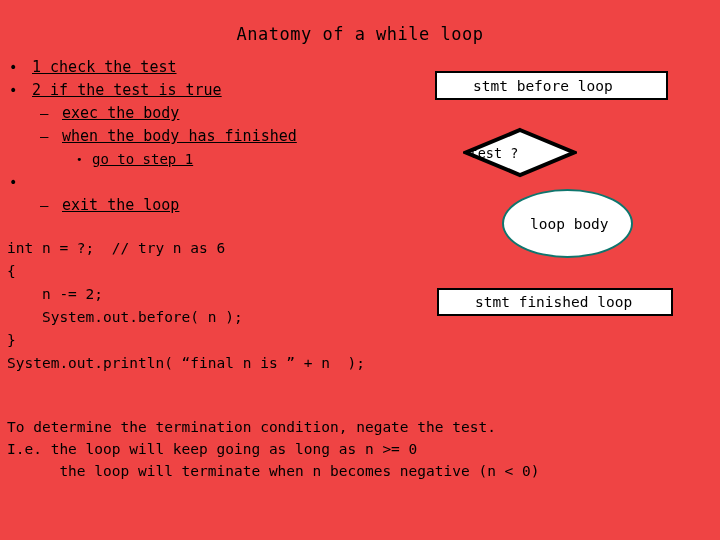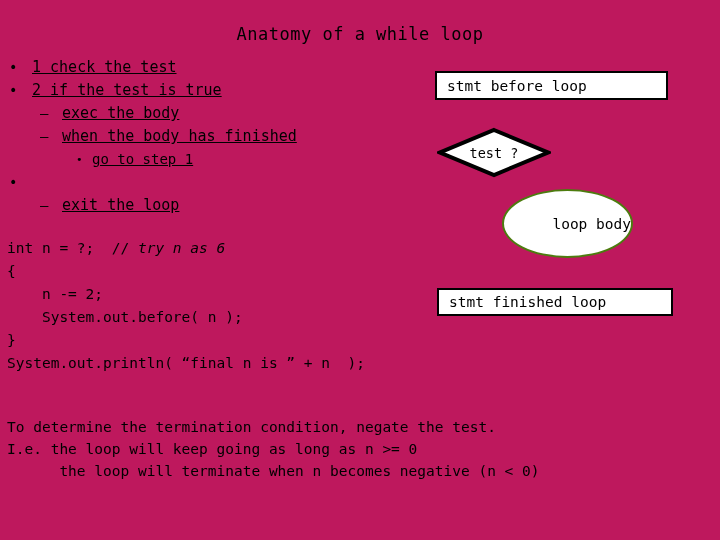--- a/index.html
+++ b/index.html
@@ -4,21 +4,21 @@
 <style>
   html, body {
     margin: 0;
     padding: 0;
     background: #ffffff;
   }
   #slide {
     position: relative;
     width: 720px;
     height: 540px;
-    background: #be185d;
+    background: #ef4444;
     overflow: hidden;
     font-family: "DejaVu Sans Mono", "Liberation Mono", monospace;
     color: #000000;
   }
 
   
   #slide-title {
     position: absolute;
     left: 0;
     top: 24px;
@@ -71,21 +71,20 @@
     top: 237px;
     width: 430px;
   }
   .code-line {
     height: 23px;
     line-height: 23px;
     font-size: 14.5px;
     white-space: pre;
   }
   .code-comment {
-    font-style: italic;
   }
 
   
   #prose-block {
     position: absolute;
     left: 7px;
     top: 416px;
     width: 640px;
   }
   .prose-line {
@@ -97,21 +96,21 @@
 
   
   #flowchart {
     position: absolute;
     left: 0;
     top: 0;
     width: 720px;
     height: 540px;
     pointer-events: none;
   }
-  .fc-shape { pointer-events: auto; }
+  .fc-shape { pointer-events: auto; padding-left: 26px; }
 
   .fc-box {
     position: absolute;
     border: 2px solid #000000;
     background: #ffffff;
     box-sizing: border-box;
     display: flex;
     align-items: center;
   }
   .fc-box > .fc-label {
@@ -152,27 +151,27 @@
     font-size: 13.5px;
     white-space: pre;
   }
 
   #loop-body-ellipse {
     position: absolute;
     left: 502px;
     top: 189px;
     width: 131px;
     height: 69px;
-    border: 2px solid #4d7c0f;
+    border: 2px solid #0f766e;
     border-radius: 50%;
     background: #ffffff;
     box-sizing: border-box;
     display: flex;
     align-items: center;
-    justify-content: flex-end;
+    justify-content: flex-start;
   }
   #loop-body-ellipse > .fc-label {
     font-size: 14.5px;
     white-space: pre;
   }
 </style>
 </head>
 <body>
 
 <div id="slide">

